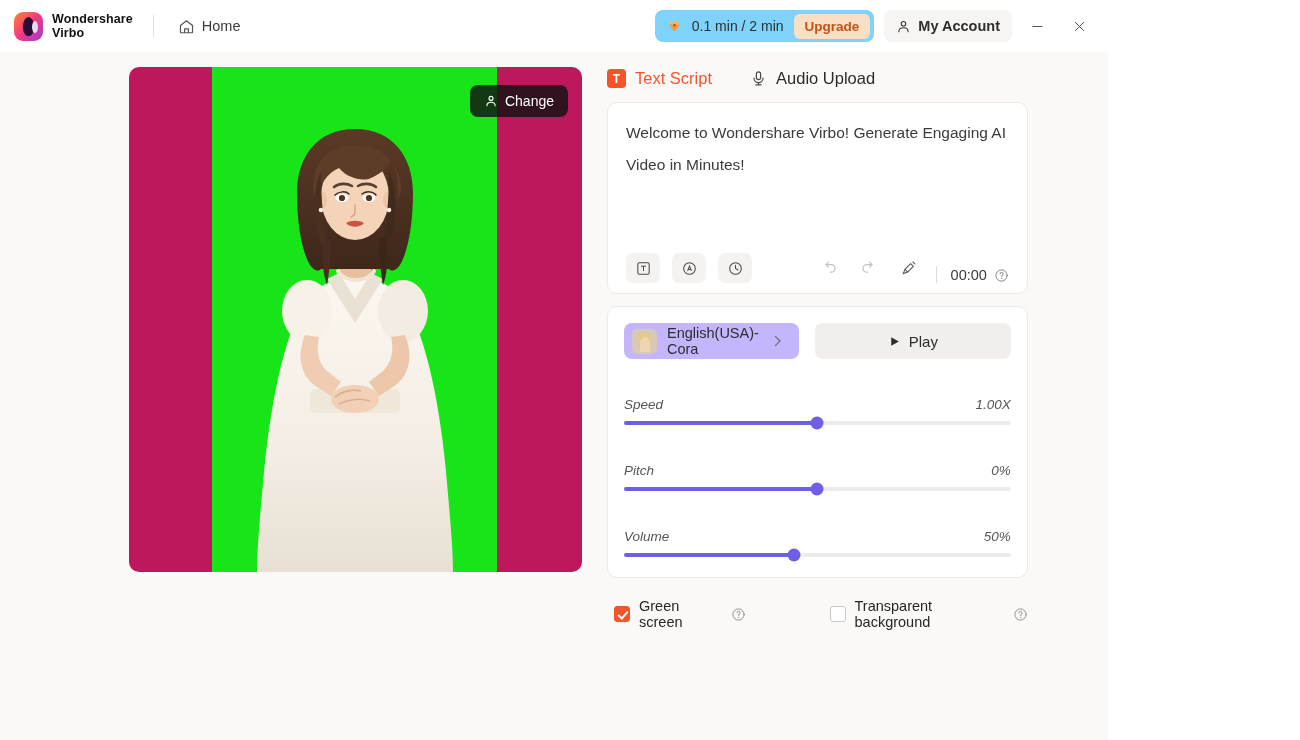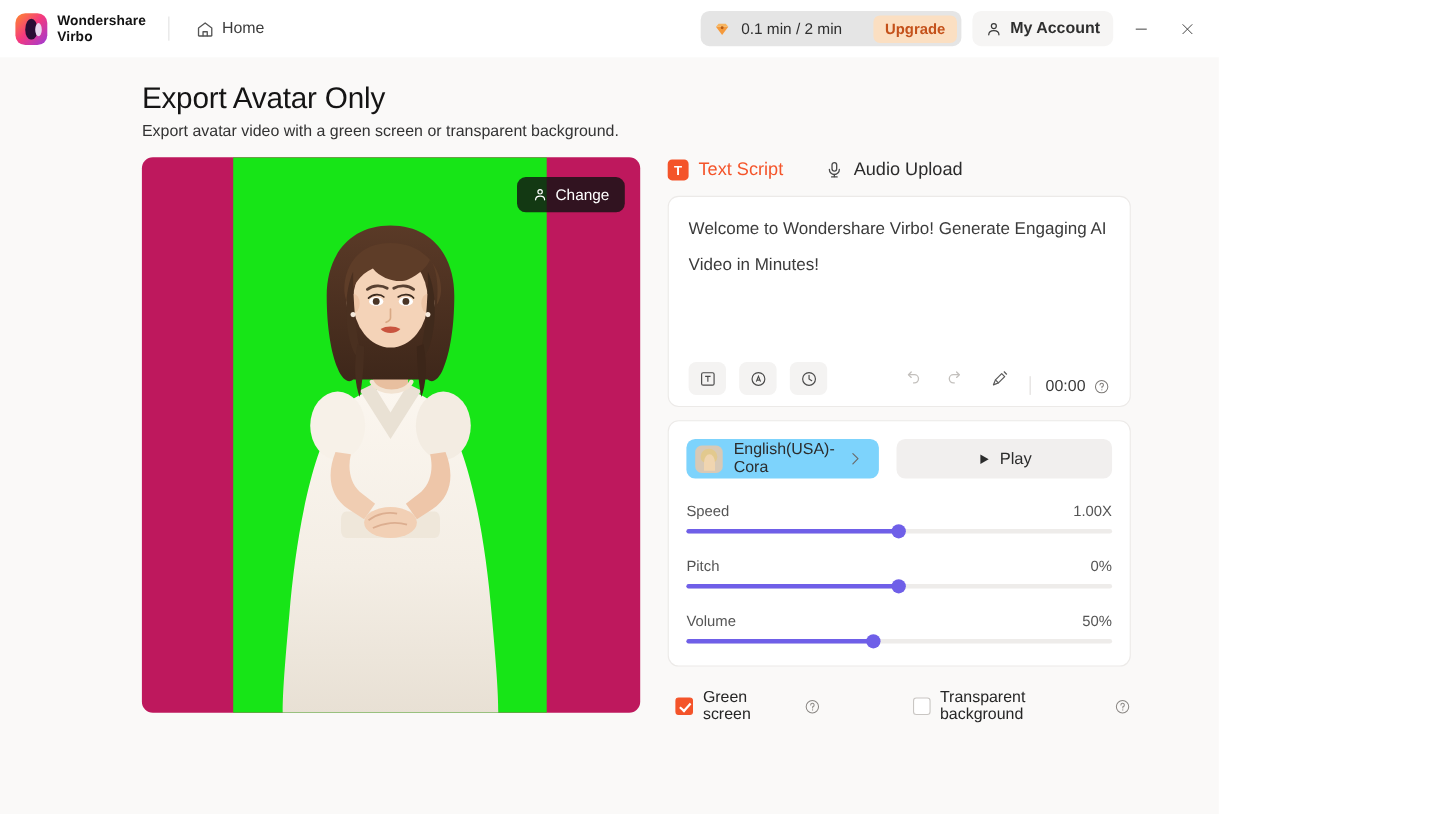--- a/index.html
+++ b/index.html
@@ -48,31 +48,30 @@
   .vsep { width: 1px; height: 22px; background: #e2e2e2; margin: 0 16px 0 20px; }
   .home-btn {
     display: flex; align-items: center; gap: 7px;
     font-size: 14.5px; color: #3c3c3c; cursor: pointer;
     padding: 5px 8px; border-radius: 6px;
   }
   .spacer { flex: 1; }
 
   .usage-group {
     display: flex; align-items: center;
-    background: #e5e5e5; border-radius: 8px;
+    background: #7dd3fc; border-radius: 8px;
     height: 32px; padding: 0 4px 0 12px; gap: 10px;
   }
   .usage-text { font-size: 14px; color: #2f2f2f; white-space: nowrap; }
   .diamond-icon { width: 15px; height: 15px; flex: 0 0 15px; }
   .upgrade-pill {
     background: #fbdfc2; color: #c4511a;
     font-size: 13.5px; font-weight: bold;
     border-radius: 6px; padding: 5px 11px; cursor: pointer;
     white-space: nowrap;
-    margin-left: 18px;
   }
   .account-btn {
     display: flex; align-items: center; gap: 7px;
     background: #f6f5f4; border-radius: 8px;
     height: 32px; padding: 0 12px; margin-left: 10px;
     font-size: 14.5px; color: #2f2f2f; cursor: pointer;
     white-space: nowrap;
     font-weight: bold;
   }
   .win-btn {
@@ -165,21 +164,21 @@
     display: flex; align-items: center; justify-content: center;
     cursor: pointer; margin-left: 10px;
   }
   .tb-sep { width: 1px; height: 17px; background: #dedcda; margin: 0 14px 0 12px; }
   .time-text { font-size: 14.5px; color: #3a3a3a; margin-right: 7px; }
 
   .voice-card { margin-top: 12px; padding: 16px 16px 20px 16px; }
   .voice-row { display: flex; gap: 16px; align-items: center; }
   .voice-select {
     flex: 1; height: 36px; border-radius: 8px;
-    background: #7dd3fc; display: flex; align-items: center;
+    background: #c4b5fd; display: flex; align-items: center;
     padding: 0 14px 0 8px; cursor: pointer; gap: 10px;
   }
   .voice-thumb {
     width: 25px; height: 25px; border-radius: 6px;
     flex: 0 0 25px; overflow: hidden; position: relative;
     background: #d8c9b6;
   }
   .voice-thumb::before {
     content: ""; position: absolute; left: 5px; top: 3px;
     width: 15px; height: 13px; border-radius: 50% 50% 40% 40%;
@@ -191,21 +190,21 @@
     background: #f0d5b0;
   }
   .voice-name { flex: 1; font-size: 14.5px; color: #2c2c2c; }
   .play-btn {
     width: 196px; height: 36px; flex: 0 0 196px;
     border-radius: 8px; background: #f1efee;
     display: flex; align-items: center; justify-content: center;
     gap: 8px; font-size: 15px; color: #2c2c2c; cursor: pointer;
   }
 
-  .slider-block { margin-top: 22px; }
+  .slider-block { margin-top: 38px; font-style: italic; }
   .slider-head {
     display: flex; justify-content: space-between; align-items: baseline;
     font-size: 13.5px; color: #555555; margin-bottom: 9px;
   }
   .slider-val { color: #555555; }
   .track {
     position: relative; height: 4px; border-radius: 2px;
     background: #eeecea; cursor: pointer;
   }
   .fill {
@@ -312,24 +311,20 @@
         <svg class="ico" width="15" height="15" viewBox="0 0 24 24" stroke="#3a3a3a" stroke-width="1.4">
             <line x1="5" y1="5" x2="19" y2="19"></line>
             <line x1="19" y1="5" x2="5" y2="19"></line>
           </svg>
       </span>
     </div>
   </div>
 
   <div class="content">
 
-    <div class="page-head">
-      <h1 class="page-title">Export Avatar Only</h1>
-      <div class="page-sub">Export avatar video with a green screen or transparent background.</div>
-    </div>
 
     <div class="columns">
 
       <div class="preview">
         <div class="preview-green"></div>
 
         <svg class="avatar-wrap" viewBox="0 0 453 505" preserveAspectRatio="xMidYMax meet">
           <defs>
             <linearGradient id="dressg" x1="0" y1="0" x2="0" y2="1">
               <stop offset="0%" stop-color="#fbf6ef"></stop>

